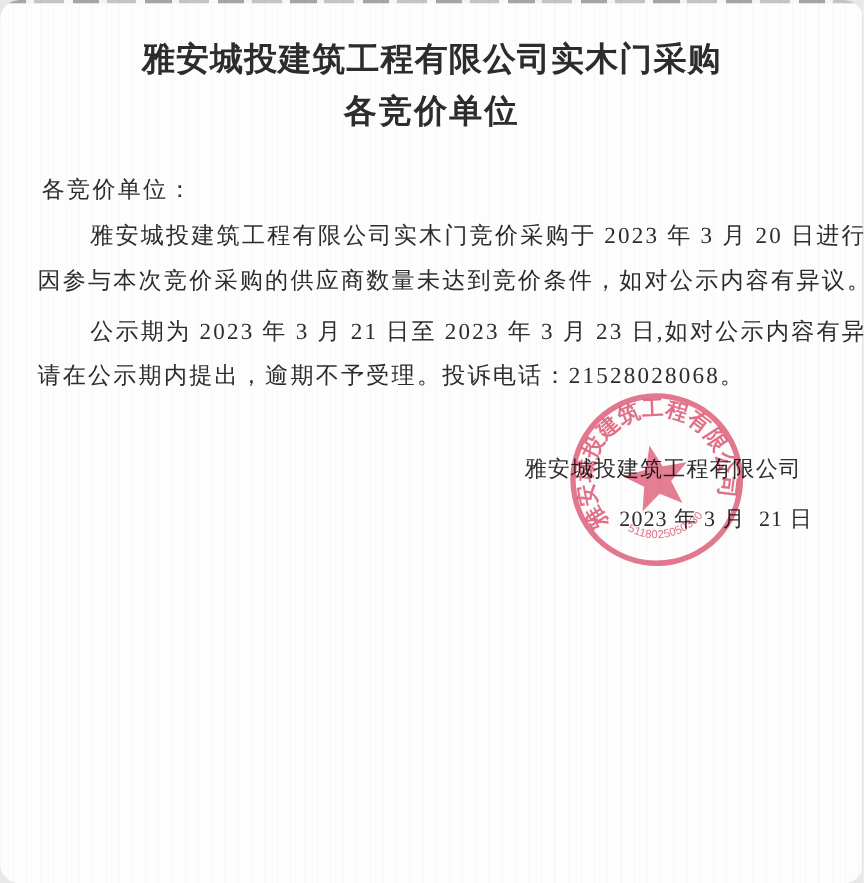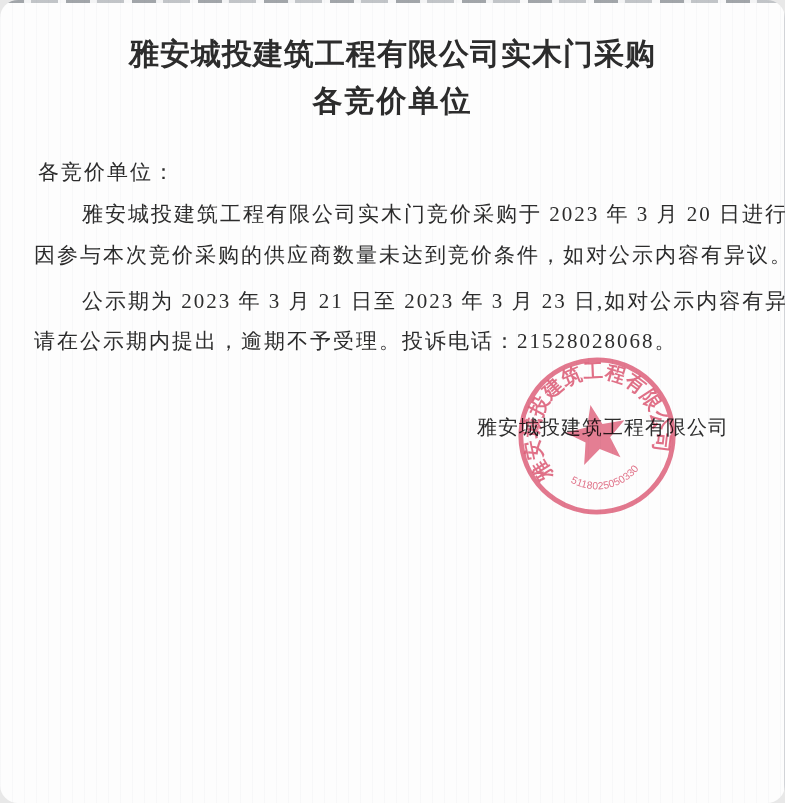--- a/index.html
+++ b/index.html
@@ -89,20 +89,21 @@
 
   <div class="line" style="left:38px; top:160px">各竞价单位：</div>
 
   <div class="line" style="left:82px; top:202px">雅安城投建筑工程有限公司实木门竞价采购于 2023 年 3 月 20 日进行，</div>
   <div class="line" style="left:34px; top:243px">因参与本次竞价采购的供应商数量未达到竞价条件，如对公示内容有异议。</div>
 
   <div class="line" style="left:82px; top:289px">公示期为 2023 年 3 月 21 日至 2023 年 3 月 23 日,如对公示内容有异议，</div>
   <div class="line" style="left:34px; top:329px">请在公示期内提出，逾期不予受理。投诉电话：21528028068。</div>
 
   <div class="line signature" style="left:477px; top:415px">雅安城投建筑工程有限公司</div>
+  <div class="line sig-date" style="left:563px; top:460px">2023 年 3 月  21 日</div>
 
   <svg class="seal" viewBox="0 0 170 170">
     <defs>
       <path id="arcTop" d="M 35 116.3 A 59 59 0 1 1 135 116.3" fill="none"></path>
       <path id="arcBottom" d="M 47.5 123.8 A 54 54 0 0 0 122.5 123.8" fill="none"></path>
     </defs>
     <circle cx="85" cy="85" r="77" fill="none" style="stroke: var(--seal, #dd5470)" stroke-width="5" stroke-opacity="0.85"></circle>
     <polygon points="85,53 92.9,74.2 115.4,75.1 97.7,89.1 103.8,110.9 85,98.4 66.2,110.9 72.3,89.1 54.6,75.1 77.1,74.2" style="fill: var(--seal, #dd5470)" fill-opacity="0.82"></polygon>
     <text font-size="20" letter-spacing="1.5" style="fill: var(--seal, #dd5470)" fill-opacity="0.9" font-family="Liberation Serif, serif" font-weight="bold">
       <textPath href="#arcTop" startOffset="2" textLength="246">雅安城投建筑工程有限公司</textPath>

